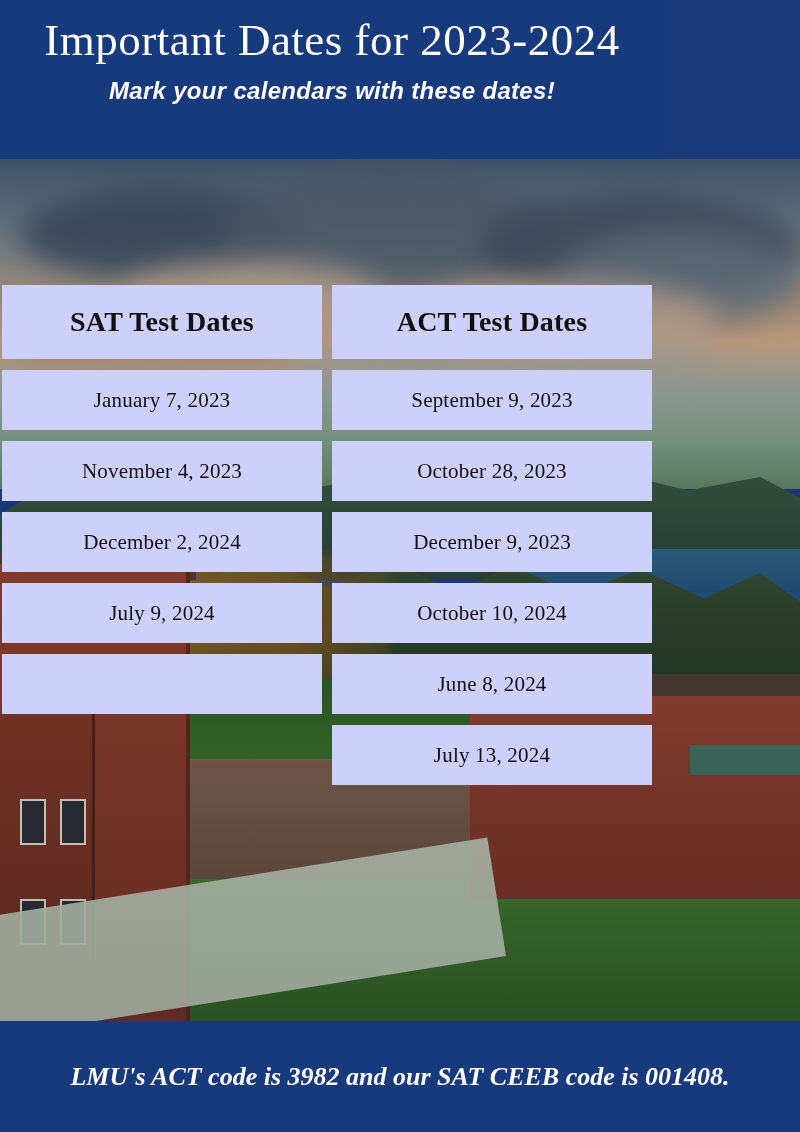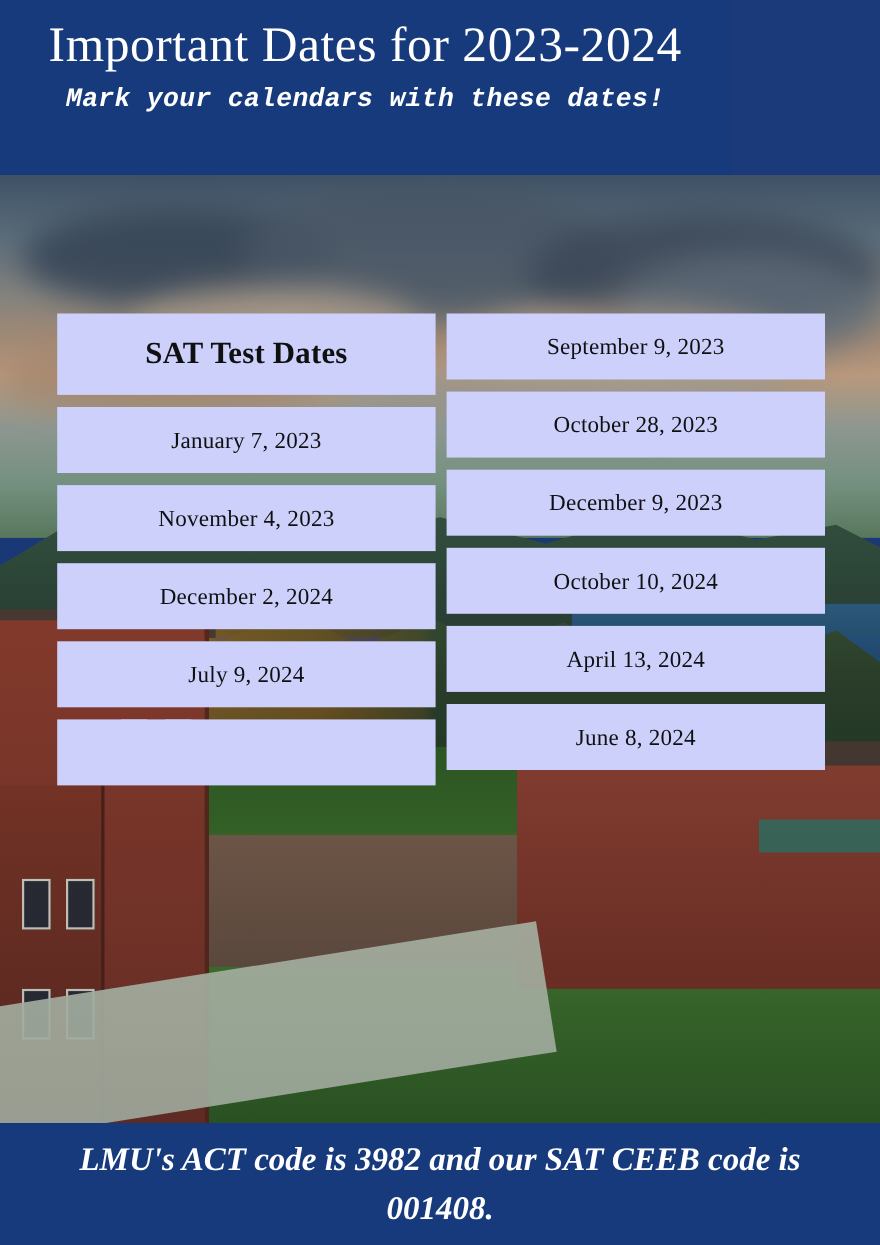--- a/index.html
+++ b/index.html
@@ -32,21 +32,21 @@
     color: #ffffff;
     font-family: "Liberation Serif", serif;
     font-size: 45px;
     font-weight: 400;
     letter-spacing: 0.5px;
     line-height: 1.18;
   }
   .header-sub {
     margin-top: 10px;
     color: #ffffff;
-    font-family: Liberation Mono, monospace;
+    font-family: Liberation Sans, sans-serif;
     font-style: italic;
     font-weight: bold;
     font-size: 24px;
     letter-spacing: 0.3px;
   }
 
   
   .photo {
     position: absolute;
     top: 159px; left: 0;
@@ -185,21 +185,21 @@
     position:absolute;
     top:0;left:0;width:800px;height:862px;
     background: linear-gradient(to bottom, rgba(8,20,45,.18), rgba(8,20,45,.05) 40%, rgba(8,24,50,.15));
   }
 
   
   .tables {
     position: absolute;
     top: 285px;
     left: 0;
-    width: 800px;
+    width: 652px;
     display: flex;
     justify-content: center;
     gap: 10px;
   }
   .col { width: 344px; display: flex; flex-direction: column; gap: 11px; }
   .col-sat { margin-left: 2px; }
   .cell {
     background: #ccd0fb;
     color: #101010;
     height: 60px;
@@ -228,21 +228,21 @@
     align-items: center;
     justify-content: center;
     text-align: center;
     padding: 0 40px;
   }
   .footer-text {
     color: #ffffff;
     font-family: "Liberation Serif", serif;
     font-style: italic;
     font-weight: bold;
-    font-size: 30px;
+    font-size: 26px;
     line-height: 1.45;
   }
 </style>
 </head>
 <body>
 
 <div class="poster">
 
   <div class="header">
     <div class="header-title">Important Dates for 2023-2024</div>
@@ -288,26 +288,27 @@
     <div class="col col-sat">
       <div class="cell head">SAT Test Dates</div>
       <div class="cell">January 7, 2023</div>
       <div class="cell">November 4, 2023</div>
       <div class="cell">December 2, 2024</div>
       <div class="cell">July 9, 2024</div>
       <div class="cell empty"></div>
     </div>
 
     <div class="col col-act">
+      <div class="cell head">ACT Test Dates</div>
       <div class="cell">September 9, 2023</div>
       <div class="cell">October 28, 2023</div>
       <div class="cell">December 9, 2023</div>
       <div class="cell">October 10, 2024</div>
-      <div class="cell">April 13, 2024</div>
       <div class="cell">June 8, 2024</div>
+      <div class="cell">July 13, 2024</div>
     </div>
 
   </div>
 
   <div class="footer">
     <div class="footer-text">LMU's ACT code is 3982  and our SAT CEEB code is 001408.</div>
   </div>
 
 </div>
 

